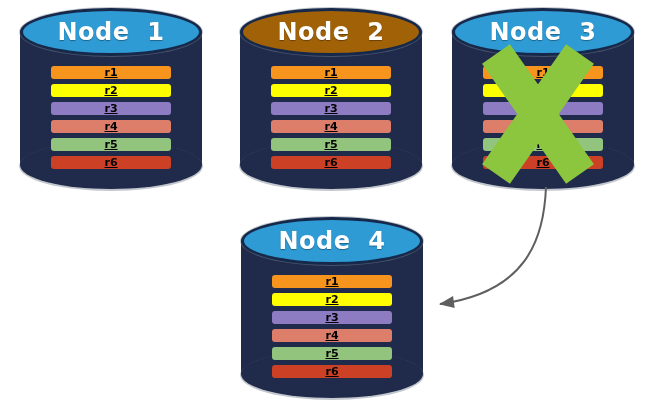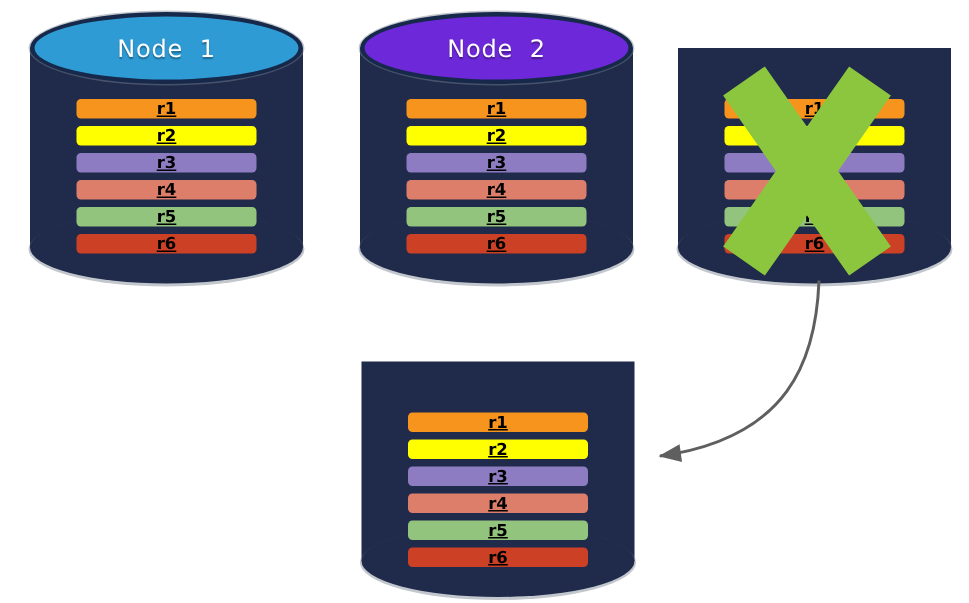--- a/index.html
+++ b/index.html
@@ -24,22 +24,22 @@
     position: absolute; left: 0; right: 0; top: 0; height: 48px;
     border-radius: 50%;
     box-sizing: border-box;
     border: 3px solid #17294b;
     box-shadow: 0 0 0 1px rgba(120,130,145,0.45);
     display: flex; align-items: center; justify-content: center;
     z-index: 2;
   }
   .node-label {
     color: #ffffff;
-    font-size: 16px;
-    font-weight: normal;
+    font-size: 24px;
+    font-weight: bold;
     white-space: pre;
     letter-spacing: 0.5px;
     text-shadow: 0 1px 1px rgba(0,0,0,0.35);
   }
   .bars { position: absolute; left: 31px; right: 31px; top: 58px; z-index: 3; }
   .bar {
     height: 13px;
     margin-bottom: 5px;
     border-radius: 3px;
     text-align: center;
@@ -75,52 +75,58 @@
       <div class="bar" style="background-color: rgb(141, 124, 194);">r3</div>
       <div class="bar" style="background-color: rgb(221, 126, 107);">r4</div>
       <div class="bar" style="background-color: rgb(147, 196, 125);">r5</div>
       <div class="bar" style="background-color: rgb(204, 65, 37);">r6</div>
     </div>
   </div>
 
   <div class="node" style="left:240px; top:8px;">
     <div class="cyl-body" style="background-color: rgb(32, 43, 75);"></div>
     <div class="cyl-bottom" style="background-color: rgb(32, 43, 75);"></div>
-    <div class="cyl-top" style="background-color: #6d28d9; text-align: center;">
+    <div class="cyl-top" style="background-color: #a16207; text-align: center;">
       <span class="node-label">Node  2</span>
     </div>
     <div class="bars">
       <div class="bar" style="background-color: rgb(247, 148, 29);">r1</div>
       <div class="bar" style="background-color: rgb(255, 255, 0);">r2</div>
       <div class="bar" style="background-color: rgb(141, 124, 194);">r3</div>
       <div class="bar" style="background-color: rgb(221, 126, 107);">r4</div>
       <div class="bar" style="background-color: rgb(147, 196, 125);">r5</div>
       <div class="bar" style="background-color: rgb(204, 65, 37);">r6</div>
     </div>
   </div>
 
   <div class="node" style="left:452px; top:8px;">
     <div class="cyl-body" style="background-color: rgb(32, 43, 75);"></div>
     <div class="cyl-bottom" style="background-color: rgb(32, 43, 75);"></div>
+    <div class="cyl-top" style="background-color: rgb(46, 155, 213);">
+      <span class="node-label">Node  3</span>
+    </div>
     <div class="bars">
       <div class="bar" style="background-color: rgb(247, 148, 29);">r1</div>
       <div class="bar" style="background-color: rgb(255, 255, 0);">r2</div>
       <div class="bar" style="background-color: rgb(141, 124, 194);">r3</div>
       <div class="bar" style="background-color: rgb(221, 126, 107);">r4</div>
       <div class="bar" style="background-color: rgb(147, 196, 125);">r5</div>
       <div class="bar" style="background-color: rgb(204, 65, 37);">r6</div>
     </div>
     <svg class="fail-x" viewBox="0 0 116 132">
       <path d="M16 6 L100 126 M100 6 L16 126" fill="none" stroke-width="34" stroke-linecap="butt" stroke="#8CC63F"></path>
     </svg>
   </div>
 
   <div class="node" style="left:241px; top:217px;">
     <div class="cyl-body" style="background-color: rgb(32, 43, 75);"></div>
     <div class="cyl-bottom" style="background-color: rgb(32, 43, 75);"></div>
+    <div class="cyl-top" style="background-color: rgb(46, 155, 213);">
+      <span class="node-label">Node  4</span>
+    </div>
     <div class="bars">
       <div class="bar" style="background-color: rgb(247, 148, 29);">r1</div>
       <div class="bar" style="background-color: rgb(255, 255, 0);">r2</div>
       <div class="bar" style="background-color: rgb(141, 124, 194);">r3</div>
       <div class="bar" style="background-color: rgb(221, 126, 107);">r4</div>
       <div class="bar" style="background-color: rgb(147, 196, 125);">r5</div>
       <div class="bar" style="background-color: rgb(204, 65, 37);">r6</div>
     </div>
   </div>
 

